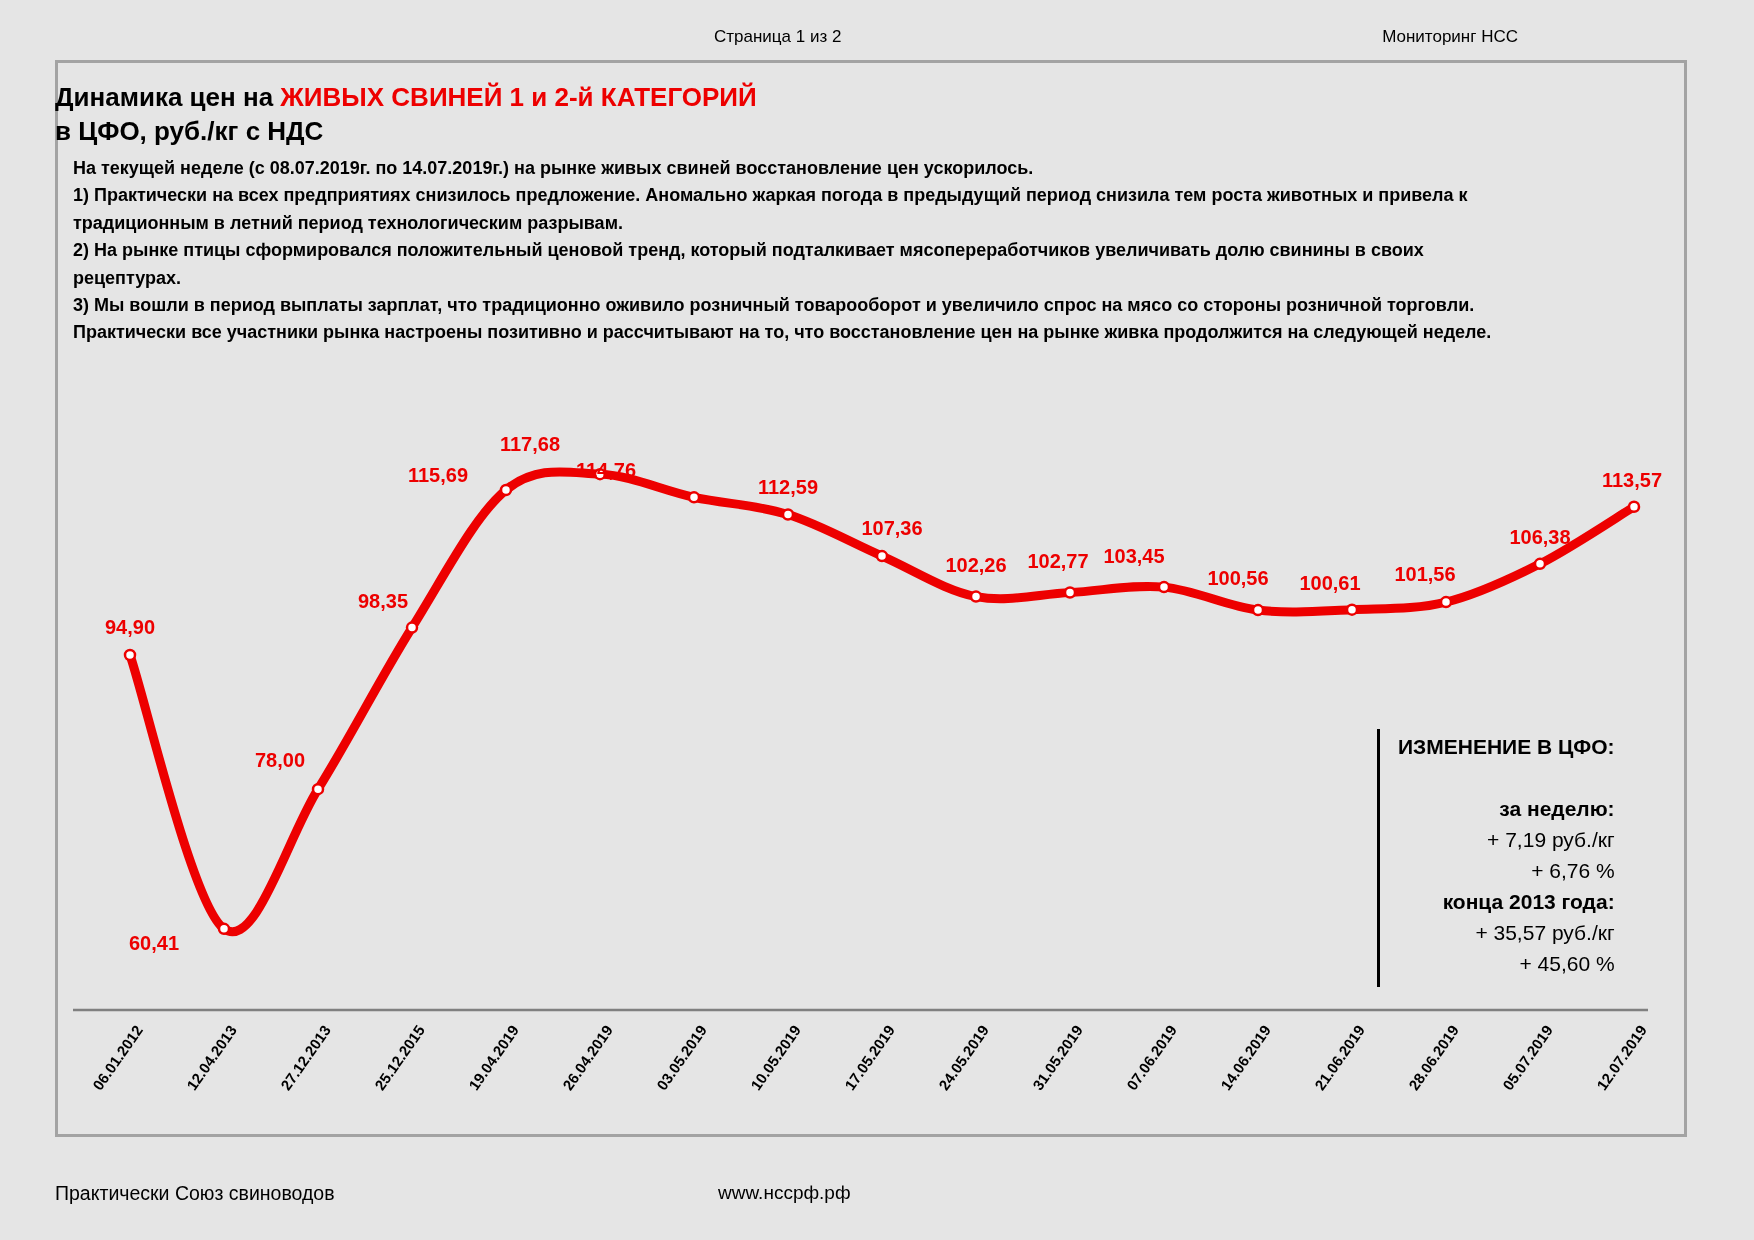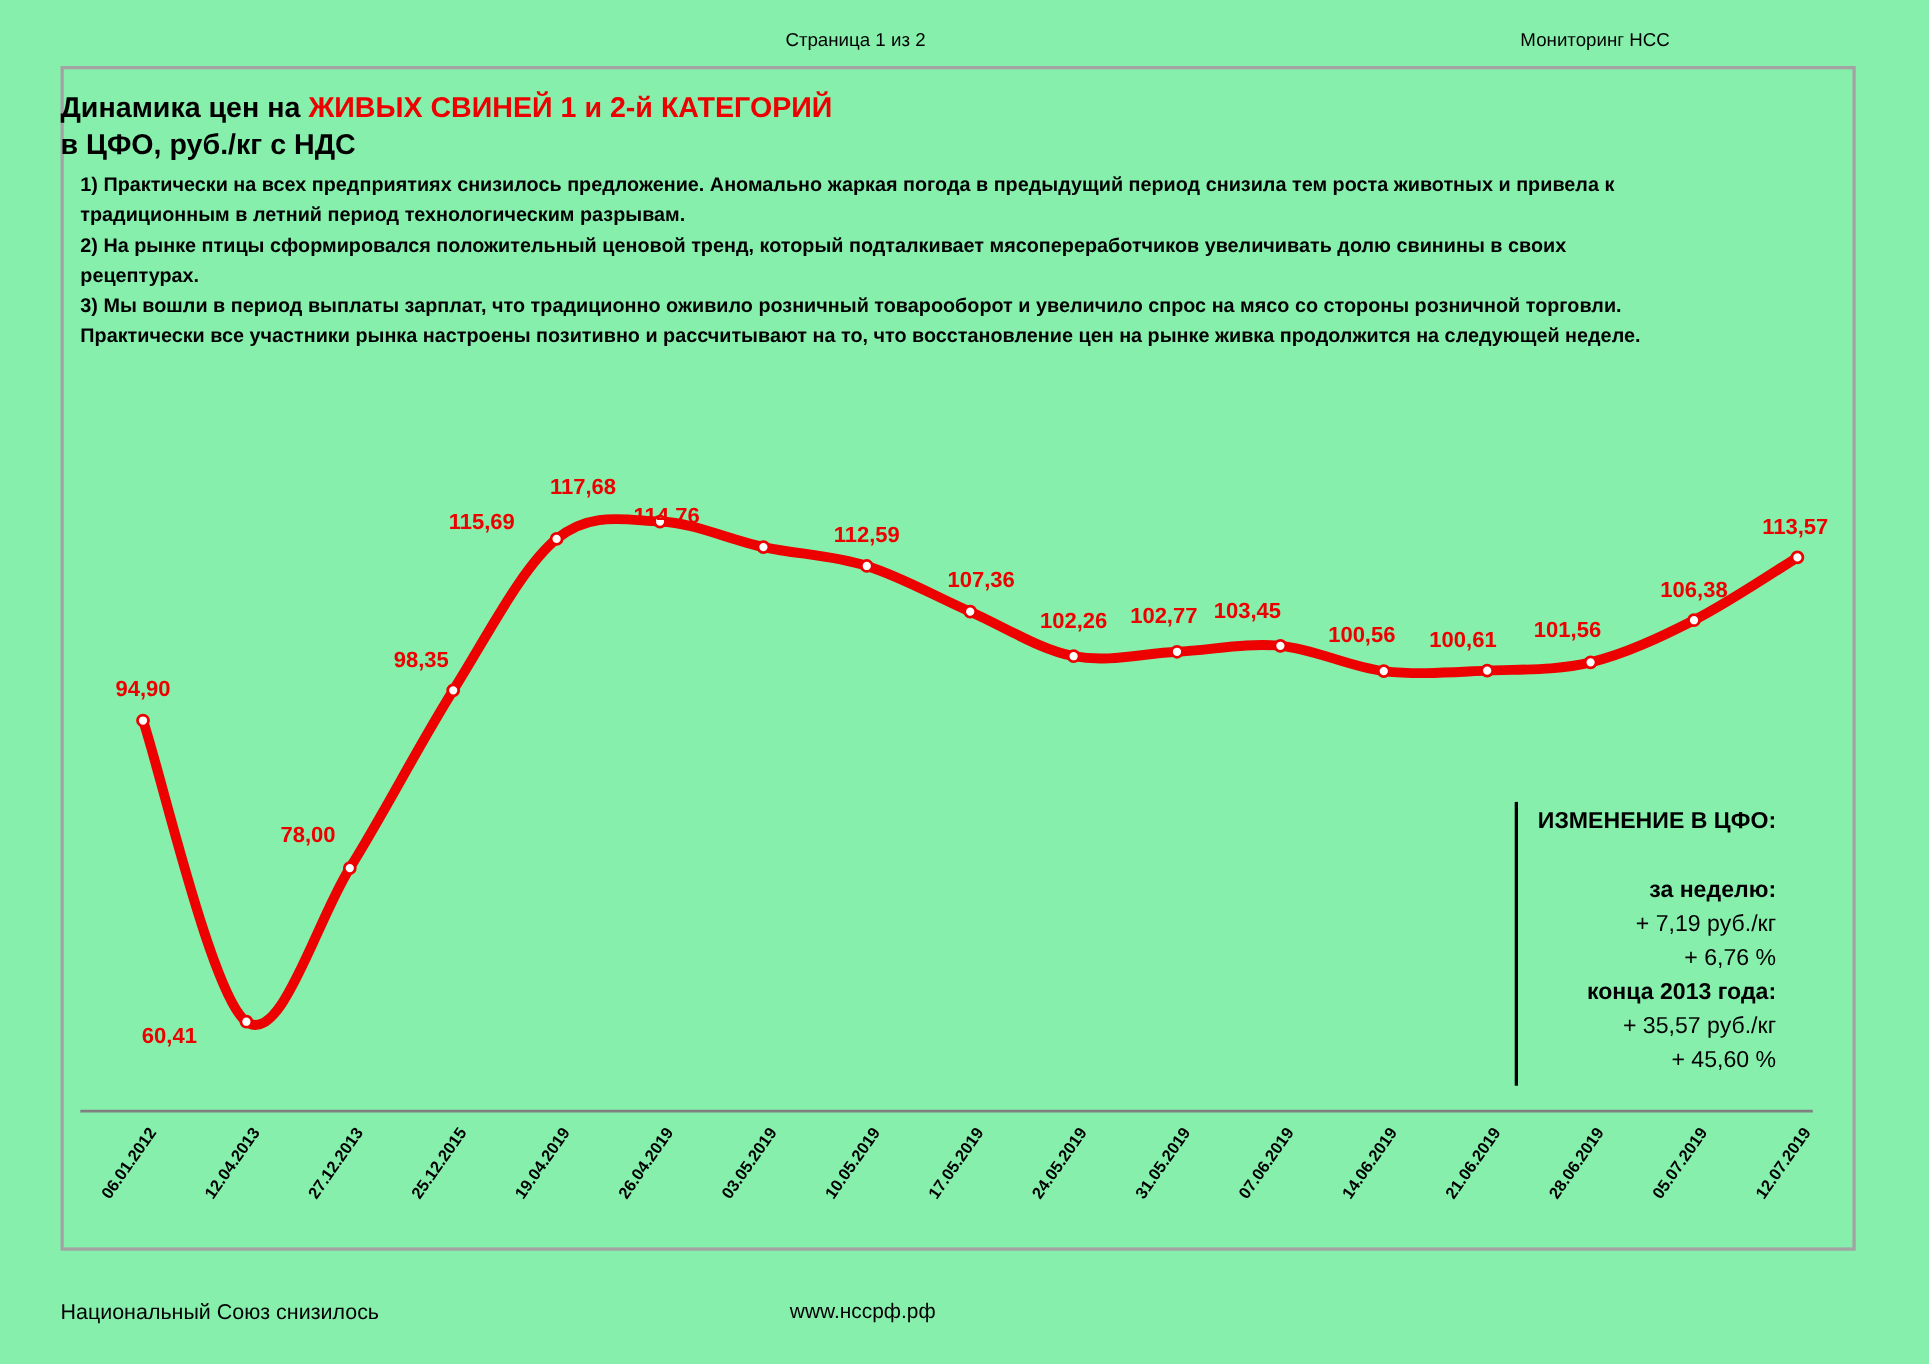--- a/index.html
+++ b/index.html
@@ -1,17 +1,17 @@
 <!DOCTYPE html>
 <html style="--red: #ed0000;"><head>
 <meta charset="utf-8">
 <style>
   html,body{margin:0;padding:0;background:#fff;}
   .page{
-    position:relative;width:1754px;height:1240px;background:#86efac;
+    position:relative;width:1754px;height:1240px;background:#e5e5e5;
     font-family:"Liberation Sans",sans-serif;color:#000;overflow:hidden;
   }
   .hdr{position:absolute;top:27px;font-size:17px;}
   .hdr-center{left:714px;}
   .hdr-right{right:236px;}
   .frame{
     position:absolute;left:55px;top:60px;width:1632px;height:1077px;
     border:3px solid #a3a3a3;box-sizing:border-box;
   }
   .title{
@@ -52,20 +52,21 @@
   <div class="hdr hdr-right">Мониторинг НСС</div>
 
   <div class="frame"></div>
 
   <div class="title">
     <div><span>Динамика цен на </span><span class="red">ЖИВЫХ СВИНЕЙ 1 и 2-й КАТЕГОРИЙ</span></div>
     <div>в ЦФО, руб./кг с НДС</div>
   </div>
 
   <div class="commentary" id="commentary">
+      <div>На текущей неделе (с 08.07.2019г. по 14.07.2019г.) на рынке живых свиней восстановление цен ускорилось.</div>
       <div>1) Практически на всех предприятиях снизилось предложение. Аномально жаркая погода в предыдущий период снизила тем роста животных и привела к</div>
       <div>традиционным в летний период технологическим разрывам.</div>
       <div>2) На рынке птицы сформировался положительный ценовой тренд, который подталкивает мясопереработчиков увеличивать долю свинины в своих</div>
       <div>рецептурах.</div>
       <div>3) Мы вошли в период выплаты зарплат, что традиционно оживило розничный товарооборот и увеличило спрос на мясо со стороны розничной торговли.</div>
       <div>Практически все участники рынка настроены позитивно и рассчитывают на то, что восстановление цен на рынке живка продолжится на следующей неделе.</div>
     </div>
 
   <svg class="chart-svg" id="chart-svg" viewBox="0 0 1754 1240">
       <line x1="73" y1="1010" x2="1648" y2="1010" stroke="#808080" stroke-width="2.5"></line>
@@ -165,16 +166,16 @@
   <div class="change-box">
     <div class="change-title">ИЗМЕНЕНИЕ В ЦФО:</div>
     <div class="change-line bold">за неделю:</div>
     <div class="change-line">+ 7,19 руб./кг</div>
     <div class="change-line">+ 6,76 %</div>
     <div class="change-line bold">конца 2013 года:</div>
     <div class="change-line">+ 35,57 руб./кг</div>
     <div class="change-line">+ 45,60 %</div>
   </div>
 
-  <div class="footer-left">Национальный Союз снизилось</div>
+  <div class="footer-left">Практически Союз свиноводов</div>
   <div class="footer-center">www.нссрф.рф</div>
 
 </div>
 
 </body></html>

